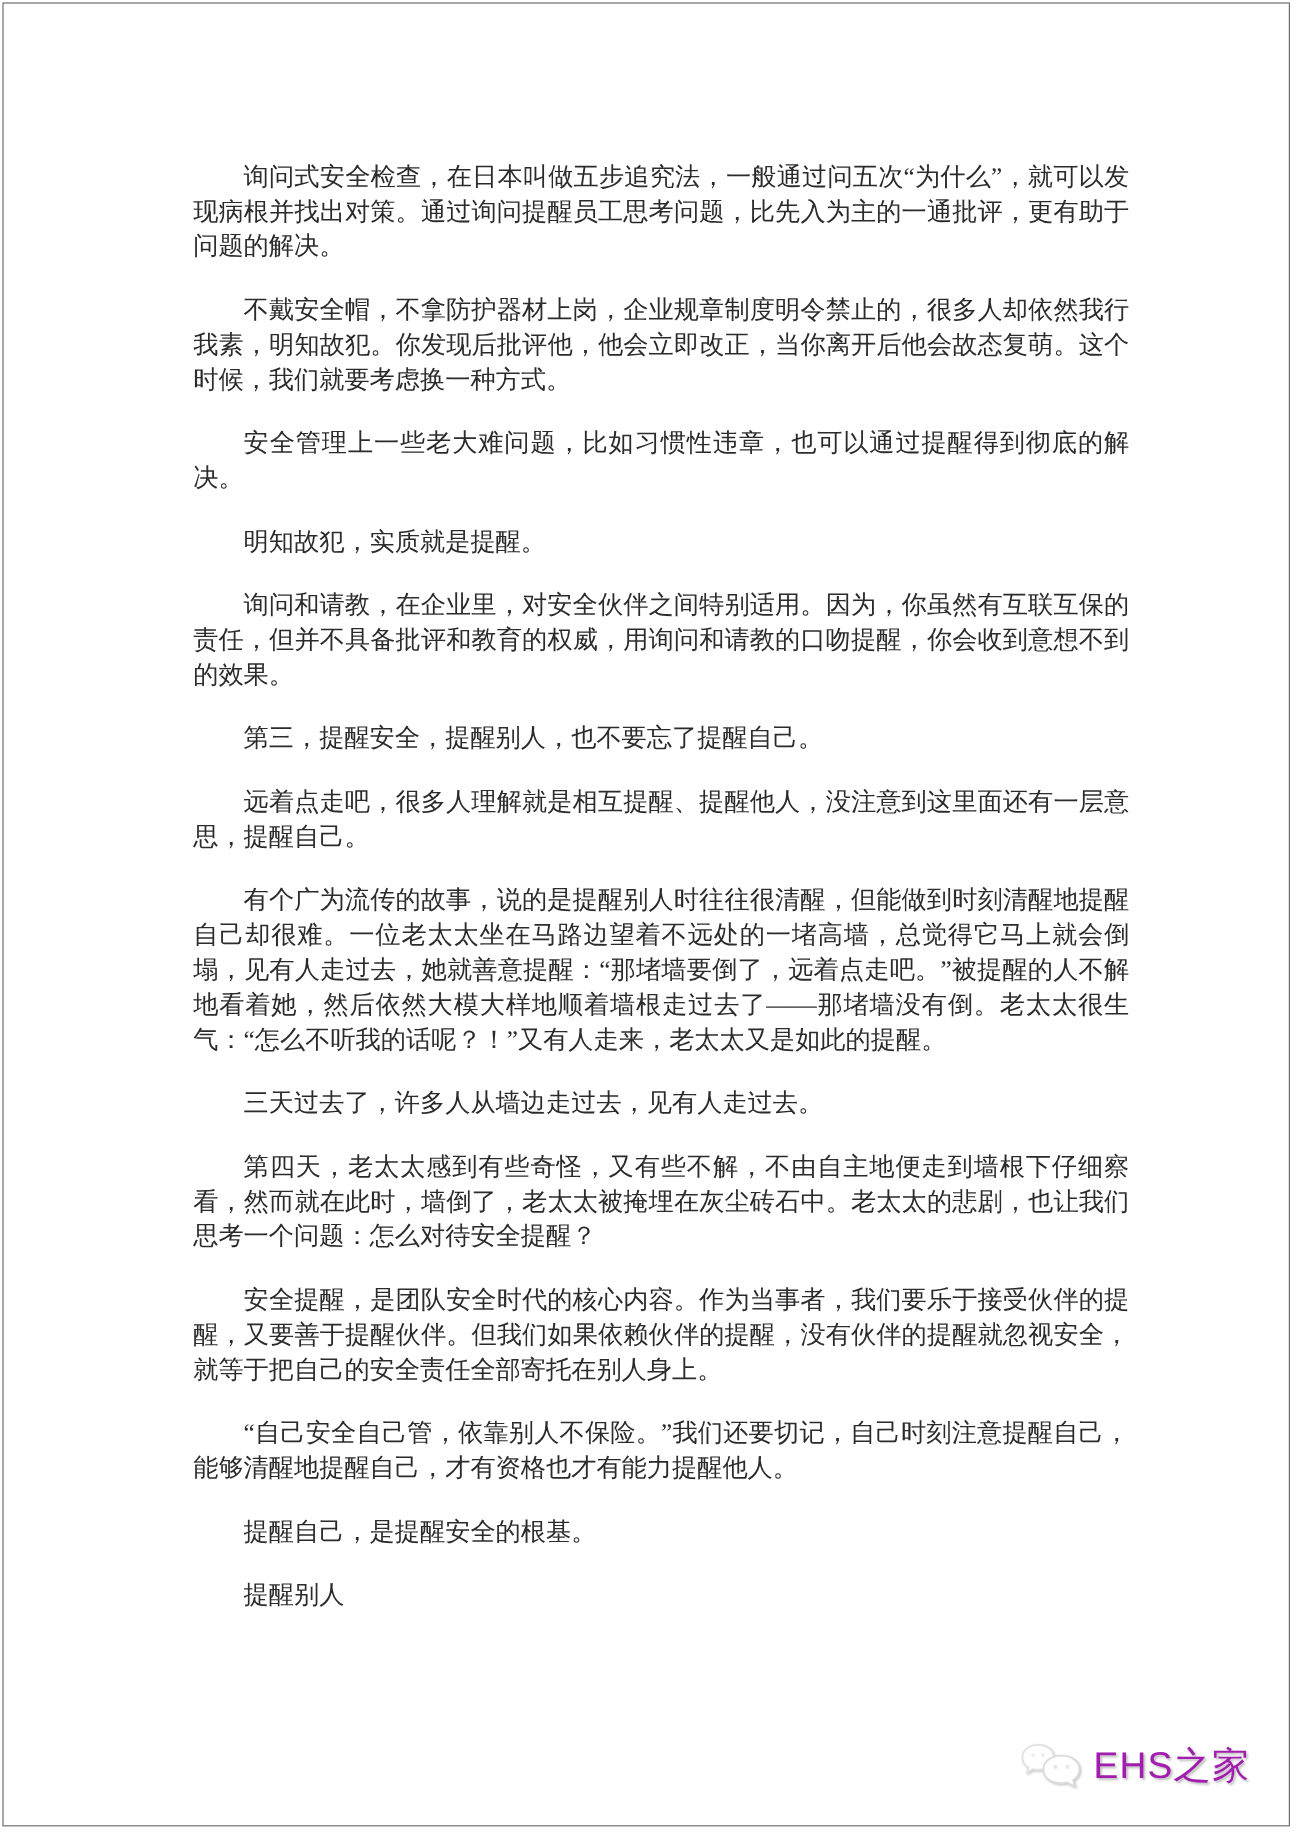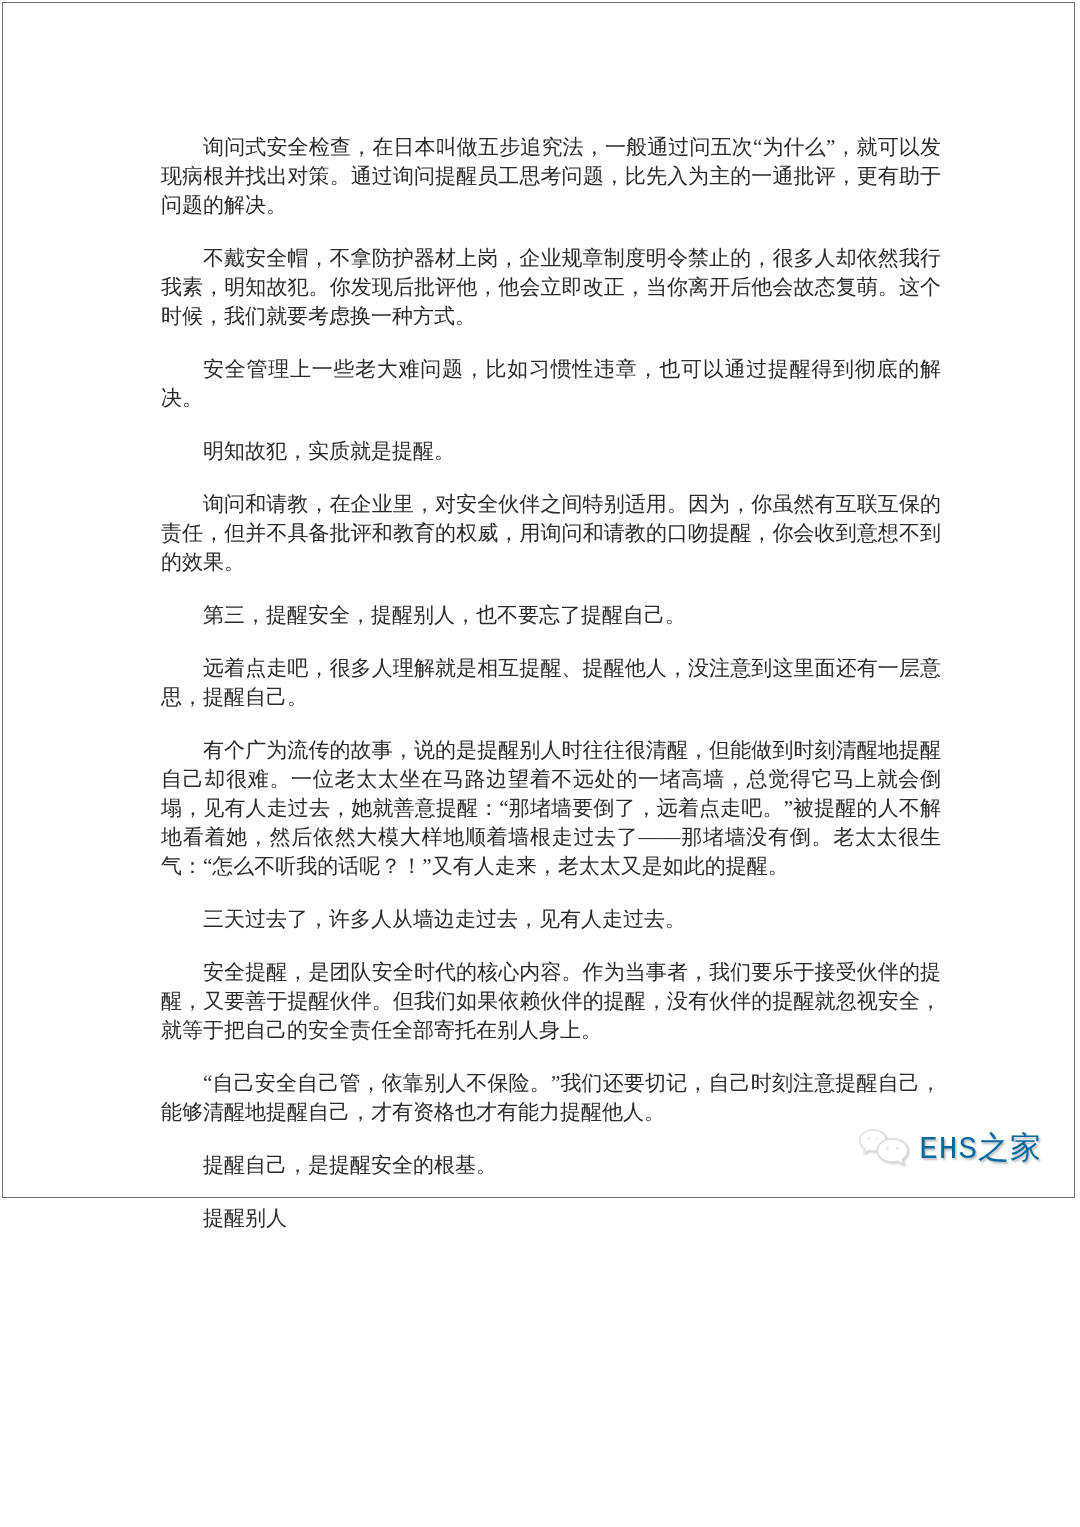--- a/index.html
+++ b/index.html
@@ -8,21 +8,21 @@
     width: 1080px;
     height: 1527px;
     background: #ffffff;
     overflow: hidden;
   }
   .page {
     position: absolute;
     left: 2px;
     top: 2px;
     width: 1073px;
-    height: 1196px;
+    height: 1520px;
     background: #ffffff;
     border: 1px solid #6e6e6e;
     box-sizing: border-box;
     padding-left: 48px;
   }
   .content {
     position: absolute;
     left: 158px;
     top: 130px;
     width: 780px;
@@ -40,24 +40,24 @@
   .watermark {
     position: absolute;
     right: 32px;
     bottom: 28px;
     display: flex;
     align-items: center;
     gap: 8px;
     user-select: none;
   }
   .watermark .wm-text {
-    font-family: Liberation Mono, monospace;
+    font-family: Liberation Sans, sans-serif;
     font-size: 31px;
     letter-spacing: 1px;
-    color: #0369a1;
+    color: #a21caf;
     text-shadow: 1.5px 1.5px 2px #bcbcbc, -0.5px -0.5px 0 #ededed;
   }
   .watermark svg {
     display: block;
     filter: drop-shadow(1px 1px 1px #c6c6c6);
   }
 </style>
 </head>
 <body>
 
@@ -66,20 +66,21 @@
   <div class="content">
     <p>询问式安全检查，在日本叫做五步追究法，一般通过问五次“为什么”，就可以发现病根并找出对策。通过询问提醒员工思考问题，比先入为主的一通批评，更有助于问题的解决。</p>
     <p>不戴安全帽，不拿防护器材上岗，企业规章制度明令禁止的，很多人却依然我行我素，明知故犯。你发现后批评他，他会立即改正，当你离开后他会故态复萌。这个时候，我们就要考虑换一种方式。</p>
     <p>安全管理上一些老大难问题，比如习惯性违章，也可以通过提醒得到彻底的解决。</p>
     <p>明知故犯，实质就是提醒。</p>
     <p>询问和请教，在企业里，对安全伙伴之间特别适用。因为，你虽然有互联互保的责任，但并不具备批评和教育的权威，用询问和请教的口吻提醒，你会收到意想不到的效果。</p>
     <p>第三，提醒安全，提醒别人，也不要忘了提醒自己。</p>
     <p>远着点走吧，很多人理解就是相互提醒、提醒他人，没注意到这里面还有一层意思，提醒自己。</p>
     <p>有个广为流传的故事，说的是提醒别人时往往很清醒，但能做到时刻清醒地提醒自己却很难。一位老太太坐在马路边望着不远处的一堵高墙，总觉得它马上就会倒塌，见有人走过去，她就善意提醒：“那堵墙要倒了，远着点走吧。”被提醒的人不解地看着她，然后依然大模大样地顺着墙根走过去了——那堵墙没有倒。老太太很生气：“怎么不听我的话呢？！”又有人走来，老太太又是如此的提醒。</p>
     <p>三天过去了，许多人从墙边走过去，见有人走过去。</p>
+    <p>第四天，老太太感到有些奇怪，又有些不解，不由自主地便走到墙根下仔细察看，然而就在此时，墙倒了，老太太被掩埋在灰尘砖石中。老太太的悲剧，也让我们思考一个问题：怎么对待安全提醒？</p>
     <p>安全提醒，是团队安全时代的核心内容。作为当事者，我们要乐于接受伙伴的提醒，又要善于提醒伙伴。但我们如果依赖伙伴的提醒，没有伙伴的提醒就忽视安全，就等于把自己的安全责任全部寄托在别人身上。</p>
     <p>“自己安全自己管，依靠别人不保险。”我们还要切记，自己时刻注意提醒自己，能够清醒地提醒自己，才有资格也才有能力提醒他人。</p>
     <p>提醒自己，是提醒安全的根基。</p>
     <p>提醒别人</p>
   </div>
 
   <div class="watermark">
     <span>
       <svg width="52" height="42" viewBox="0 0 52 42">
 

